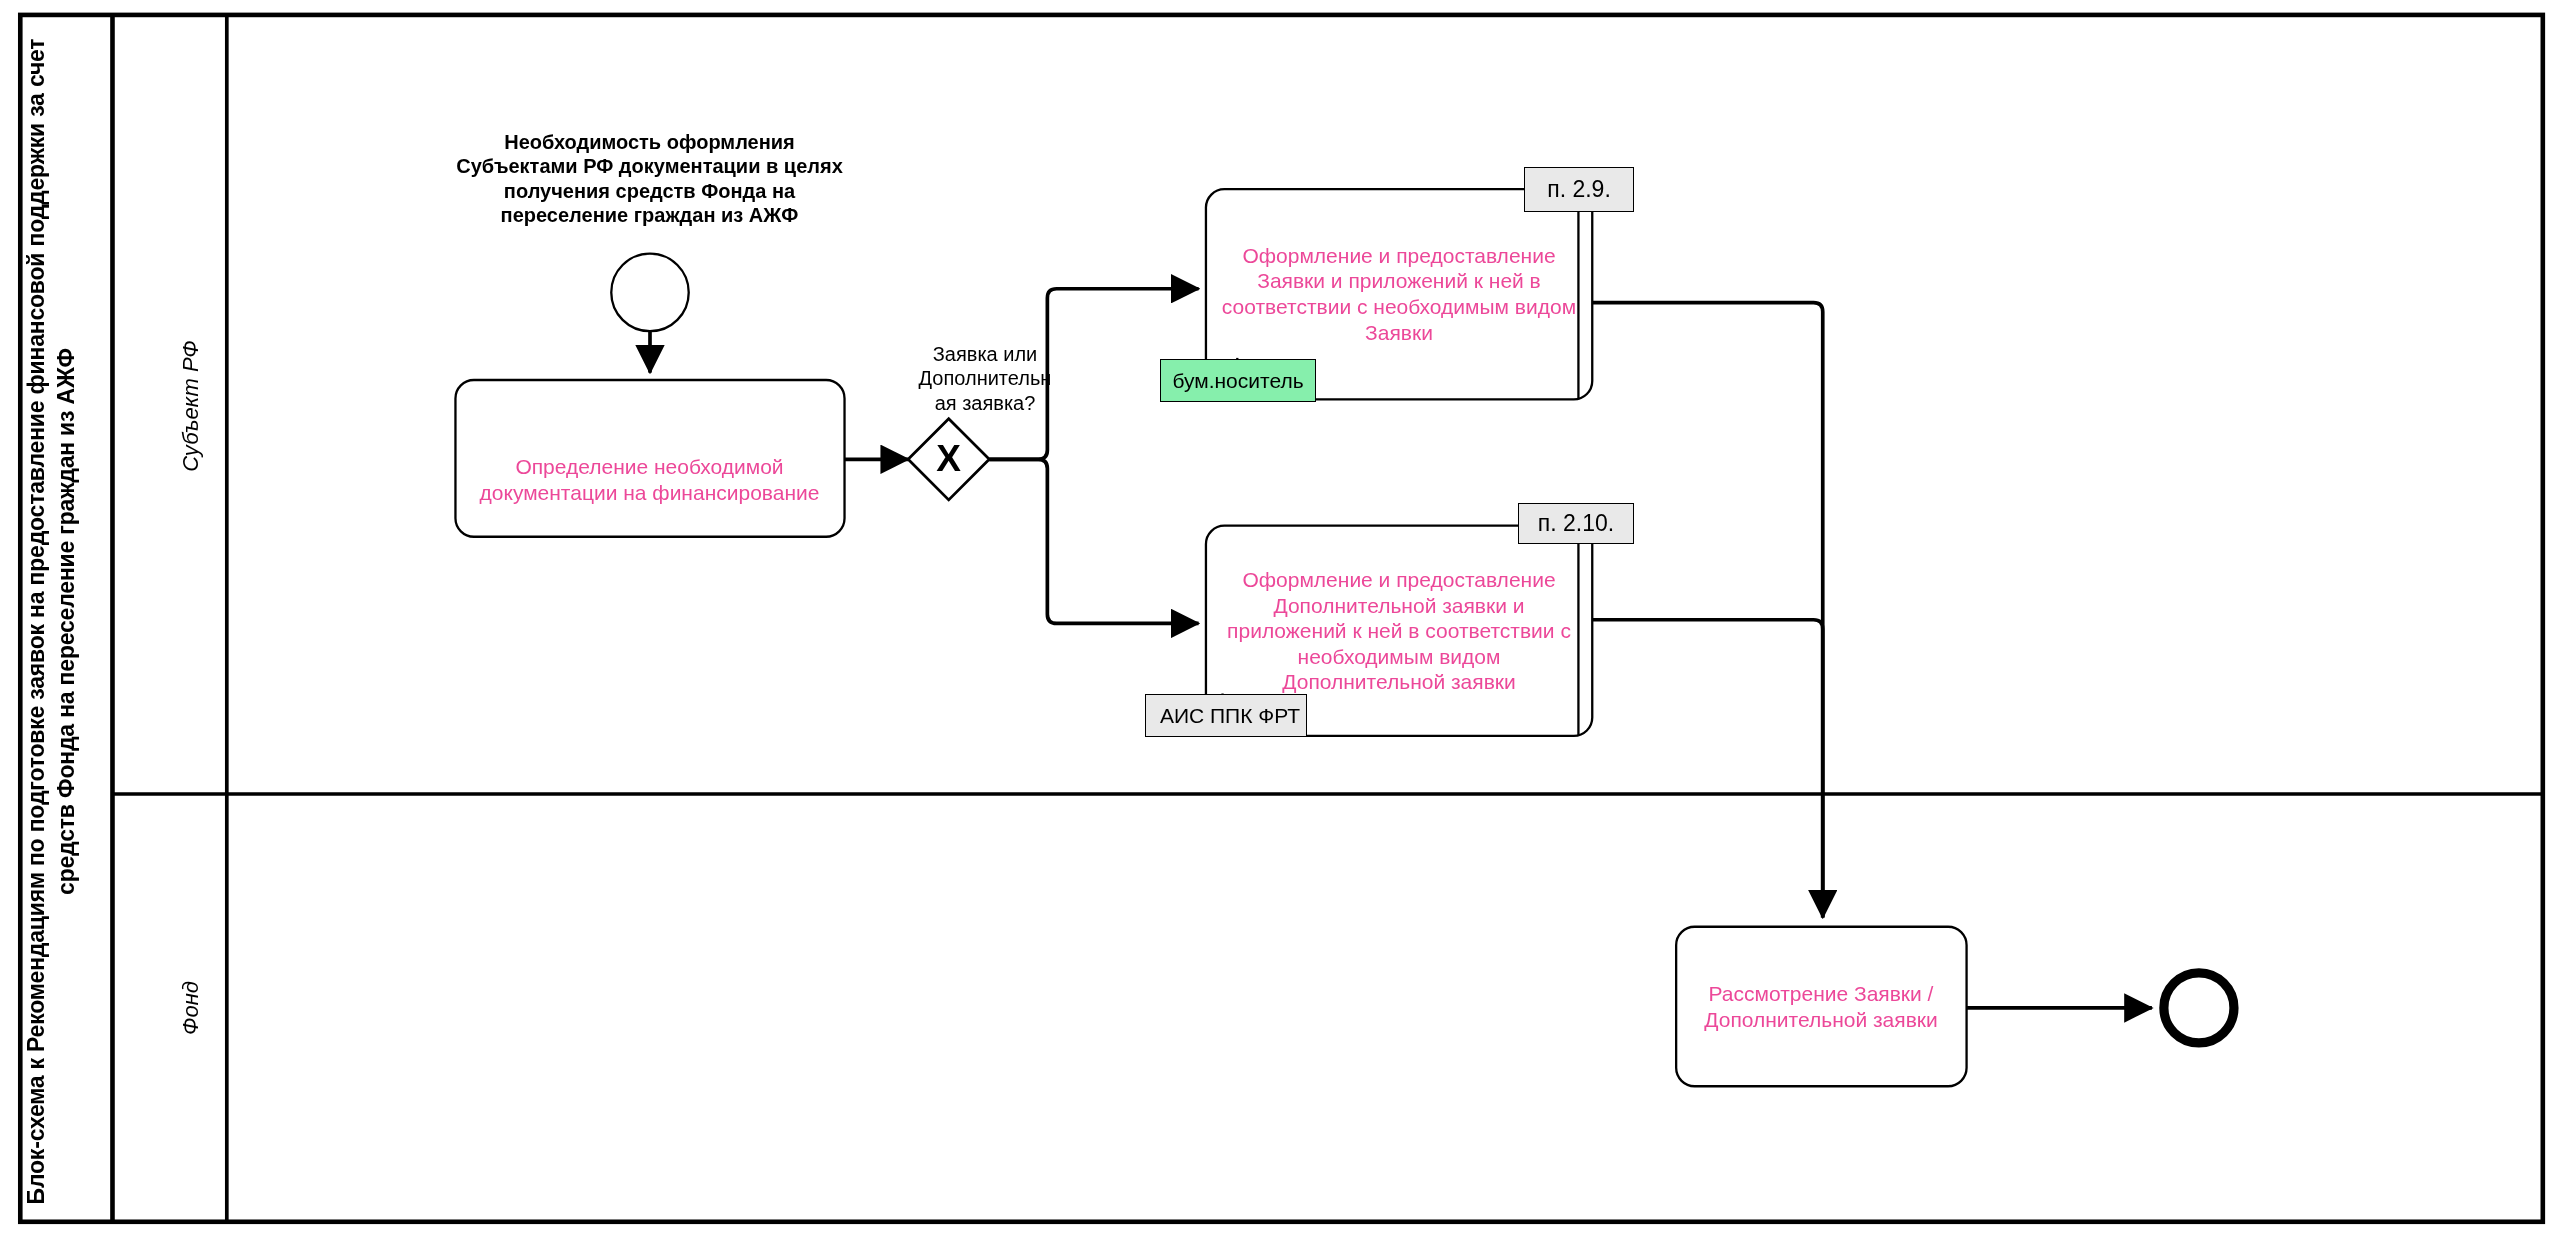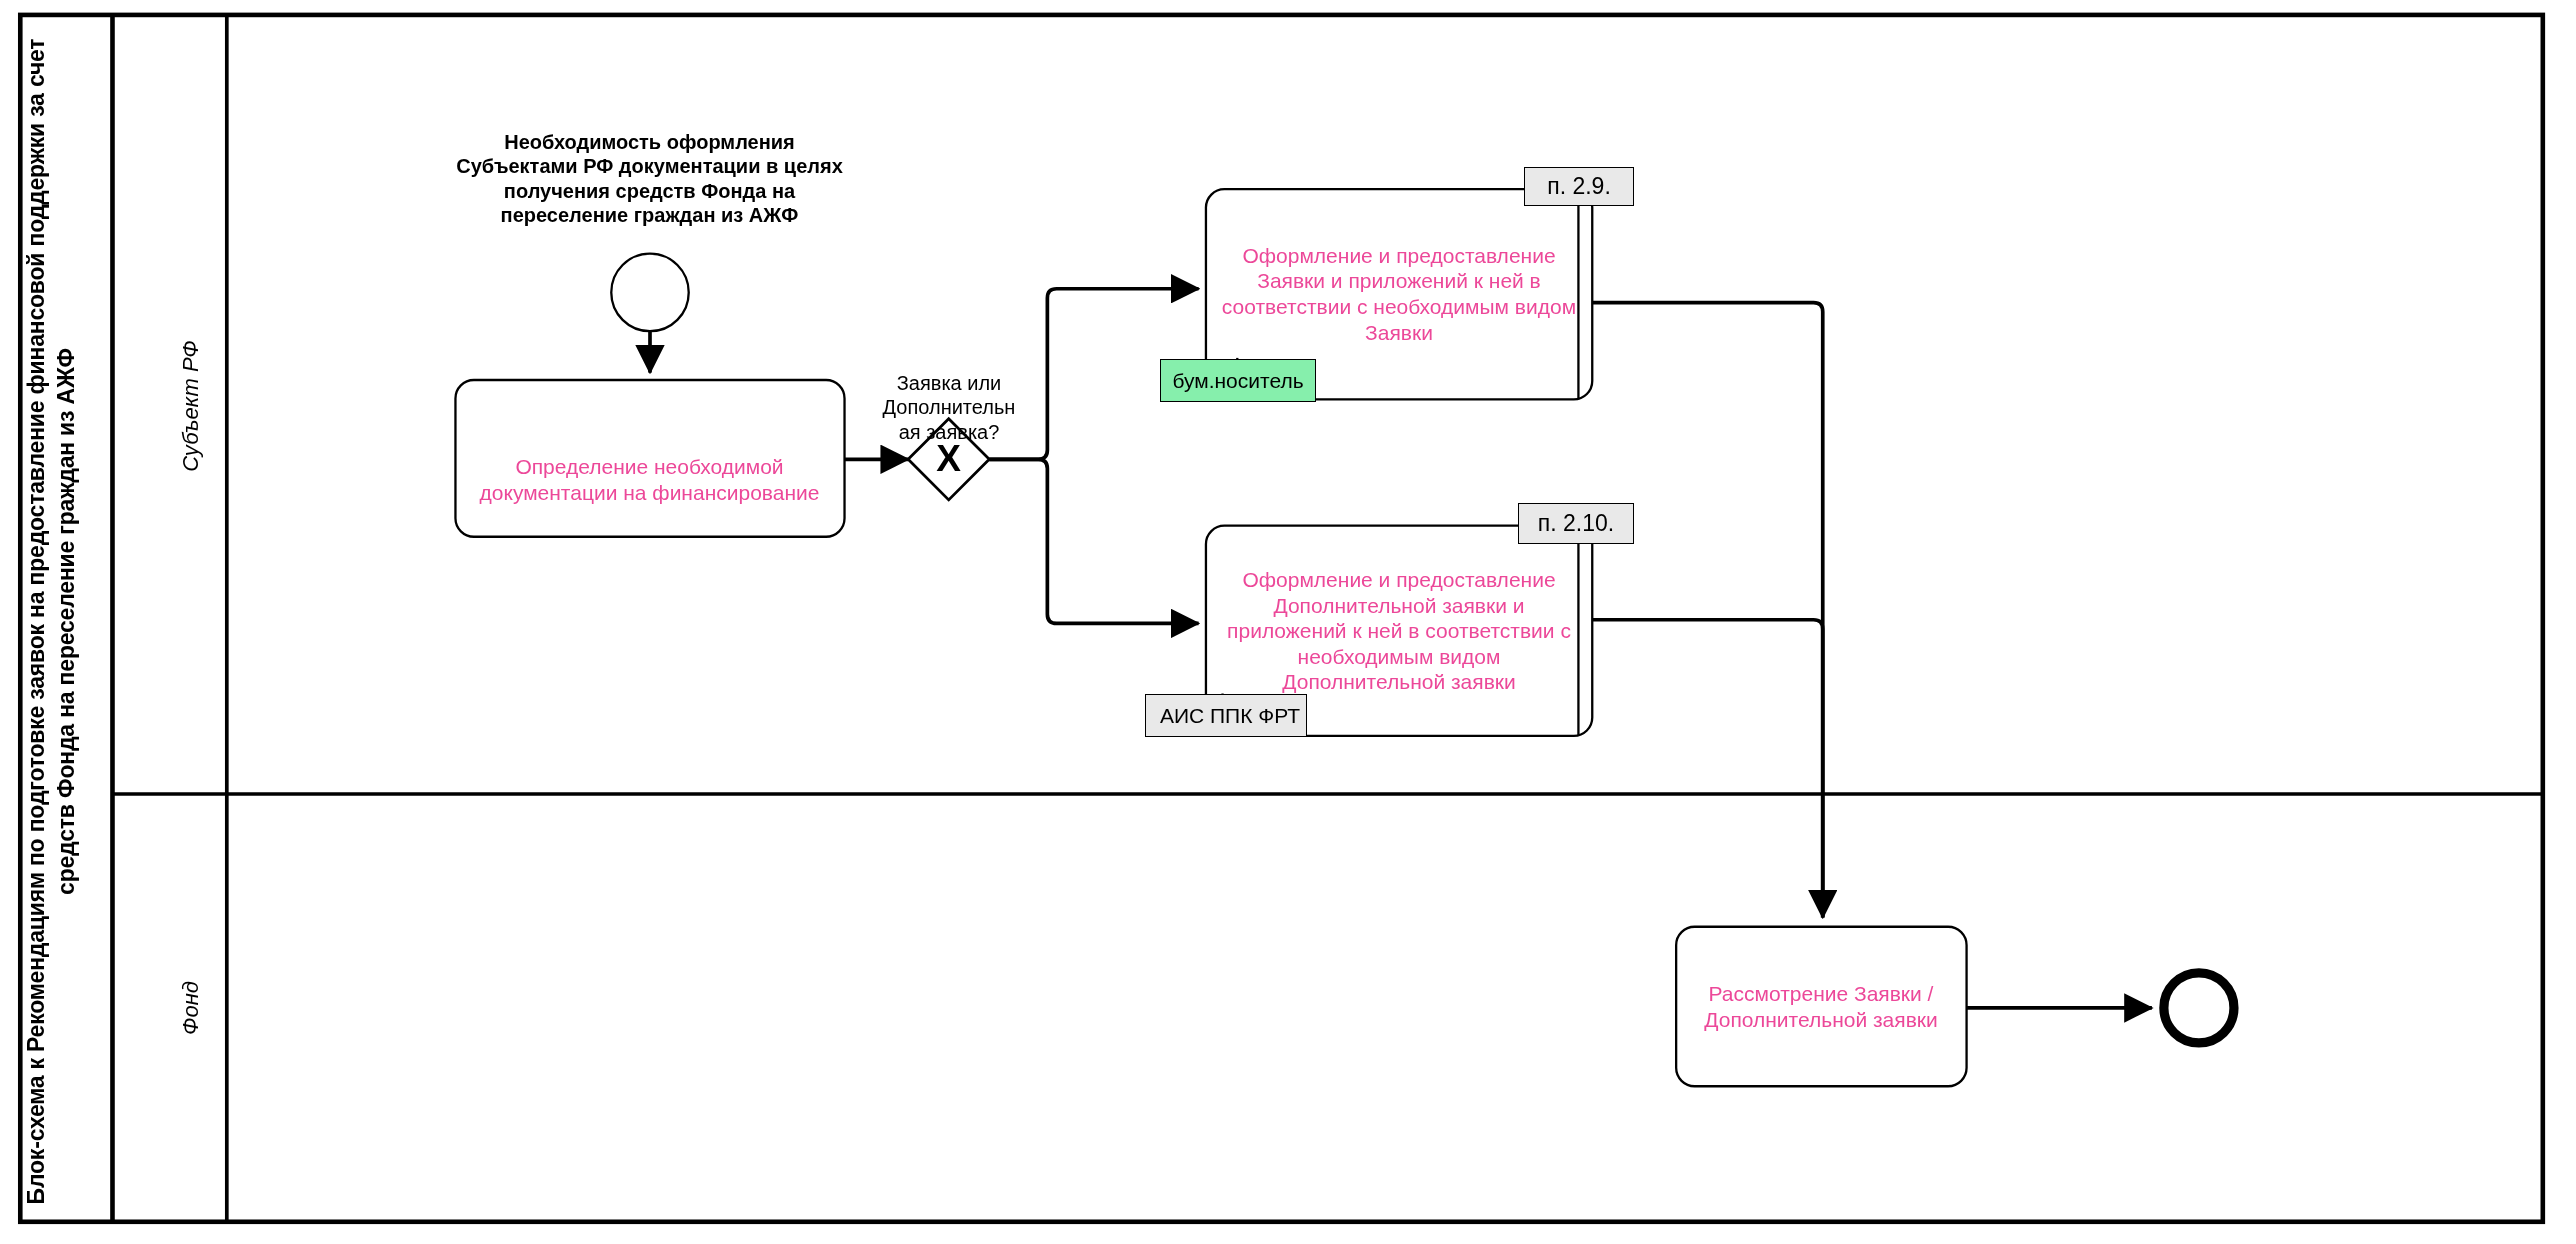--- a/index.html
+++ b/index.html
@@ -154,21 +154,21 @@
 
   <div class="lane-title rot" style="left:74px; top:994px; width:235px; height:28px;">
     <span>Фонд</span>
   </div>
 
   <div class="tx event-label" style="left:419px; top:130px; width:461px;">Необходимость оформления
 Субъектами РФ документации в целях
 получения средств Фонда на
 переселение граждан из АЖФ</div>
 
-  <div class="tx gw-label" style="left:852px; top:342px; width:194px;margin-top:29px;">Заявка или
+  <div class="tx gw-label" style="left:888px; top:342px; width:194px;">Заявка или
 Дополнительн
 ая заявка?</div>
 
   <div class="tx gw-x flexcenter" style="left:908px; top:435px; width:81px; height:48px;">X</div>
 
   <div class="tx task-label flexcenter" style="left:455px; top:401px; width:389px; height:157px;">
     <div style="width:100%;">Определение необходимой
 документации на финансирование</div>
   </div>
 
@@ -186,21 +186,21 @@
 необходимым видом
 Дополнительной заявки</div>
   </div>
 
   <div class="tx task-label flexcenter" style="left:1676px; top:927px; width:290px; height:160px;">
     <div style="width:100%;text-align:center;">Рассмотрение Заявки /
 Дополнительной заявки</div>
   </div>
 
 
-  <div style="position:absolute; left:1524px; top:167px; width:110px; height:39px;
+  <div style="position:absolute; left:1524px; top:167px; width:110px; height:45px;
               background:#e9e9e9; border:1.8px solid #000; box-sizing:border-box;
               display:flex; align-items:center; justify-content:center;">
     <span class="ref-label">п. 2.9.</span>
   </div>
 
   <div style="position:absolute; left:1518px; top:503px; width:116px; height:41px;
               background:#e9e9e9; border:1.8px solid #000; box-sizing:border-box;
               display:flex; align-items:center; justify-content:center;">
     <span class="ref-label">п. 2.10.</span>
   </div>

